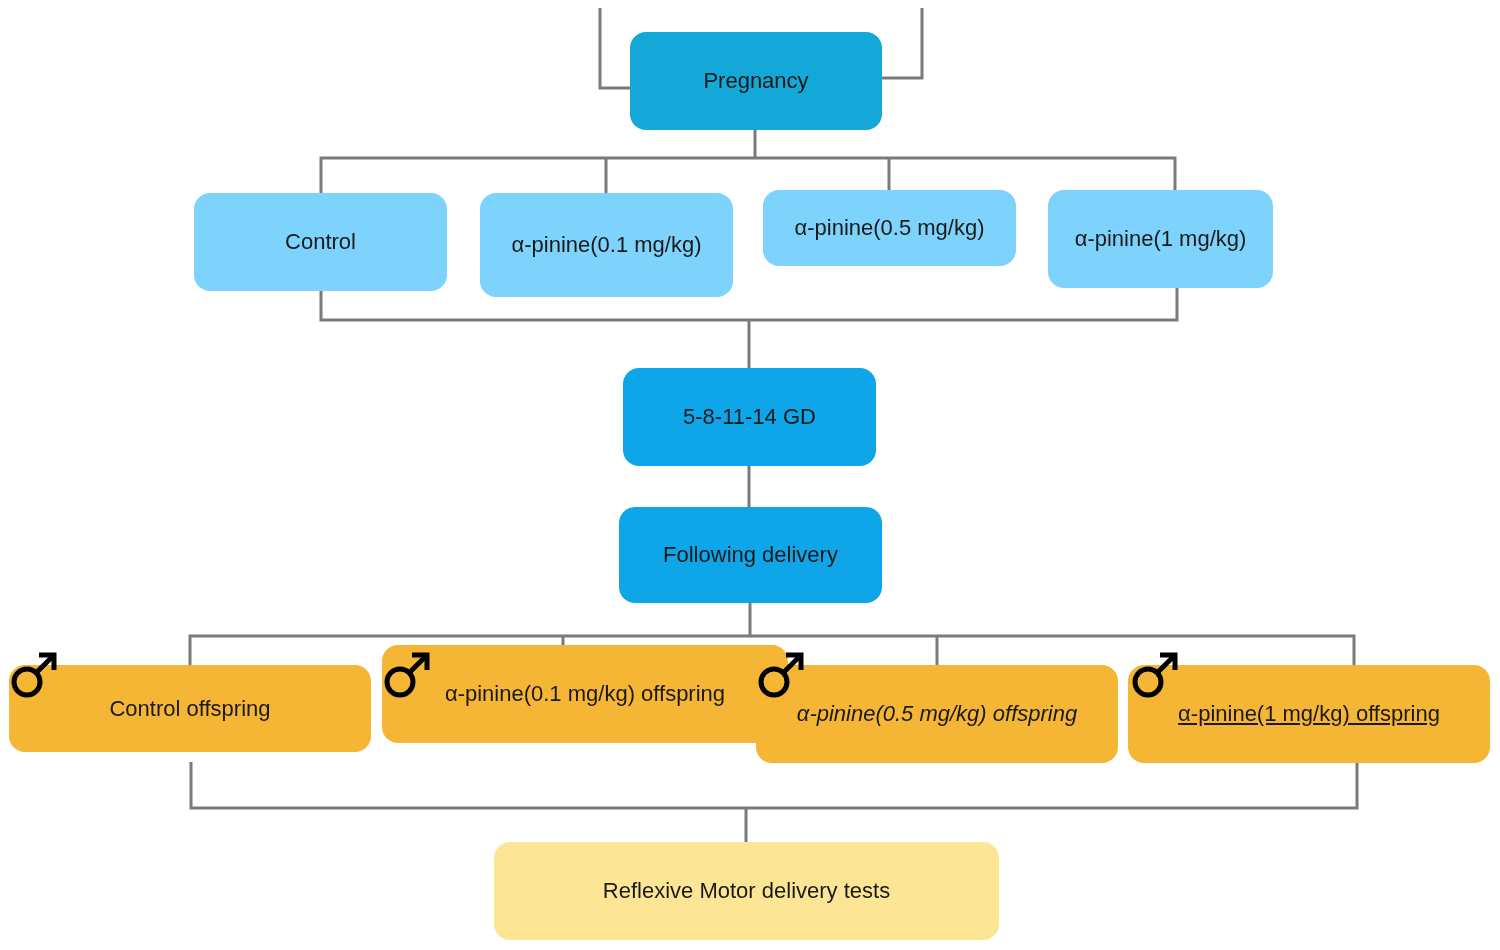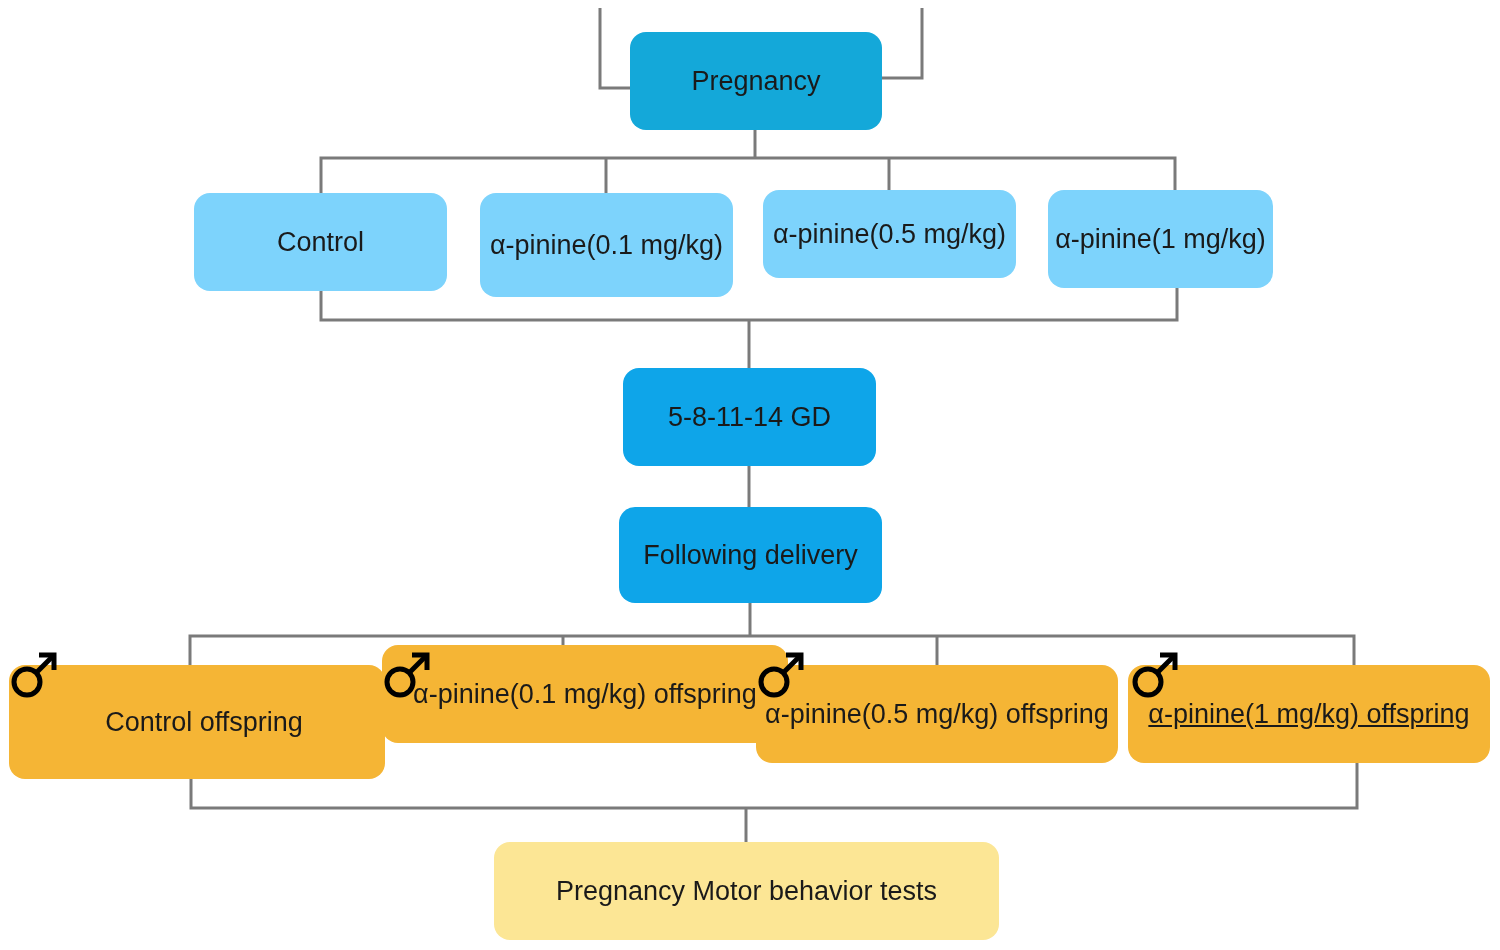--- a/index.html
+++ b/index.html
@@ -1,21 +1,21 @@
 <!DOCTYPE html>
 <html><head>
 <meta charset="utf-8">
 <style>
   html, body { margin: 0; padding: 0; background: #ffffff; }
   body { width: 1500px; height: 950px; position: relative; overflow: hidden;
          font-family: "Liberation Sans", "DejaVu Sans", sans-serif; }
   #lines { position: absolute; left: 0; top: 0; width: 1500px; height: 950px; }
   #lines line, #lines polyline { stroke: #7a7a7a; stroke-width: 3; fill: none; }
   .node { position: absolute; border-radius: 16px; display: flex; align-items: center;
-          justify-content: center; color: #1a1a1a; font-size: 27px; text-align: center; }
+          justify-content: center; color: #1a1a1a; font-size: 22px; text-align: center; }
   .node span { display: block; }
   .blue { background: #14a8d9; }
   .green { background: #7dd3fc; }
   .red { background: #0ea5e9; }
   .orange { background: #f5b535; }
   .yellow { background: #fce695; }
   .male { position: absolute; width: 50px; height: 50px; }
   .male svg { width: 100%; height: 100%; }
 </style>
 </head>
@@ -47,42 +47,42 @@
 <div class="node blue" style="left:630px; top:32px; width:252px; height:98px;">
   <span>Pregnancy</span>
 </div>
 
 <div class="node green" style="left:194px; top:193px; width:253px; height:98px;">
   <span>Control</span>
 </div>
 <div class="node green" style="left:480px; top:193px; width:253px; height:104px;">
   <span>α-pinine(0.1 mg/kg)</span>
 </div>
-<div class="node green" style="left:763px; top:190px; width:253px; height:88px;">
+<div class="node green" style="left:763px; top:190px; width:253px; height:76px;">
   <span>α-pinine(0.5 mg/kg)</span>
 </div>
 <div class="node green" style="left:1048px; top:190px; width:225px; height:98px;">
   <span>α-pinine(1 mg/kg)</span>
 </div>
 
 <div class="node red" style="left:623px; top:368px; width:253px; height:98px;">
   <span>5-8-11-14 GD</span>
 </div>
 
 <div class="node red" style="left:619px; top:507px; width:263px; height:96px;">
   <span>Following delivery</span>
 </div>
 
-<div class="node orange" style="left:9px; top:665px; width:362px; height:114px;padding-left:14px;">
+<div class="node orange" style="left:9px; top:665px; width:362px; height:87px;">
   <span>Control offspring</span>
 </div>
 <div class="node orange" style="left:382px; top:645px; width:406px; height:98px;">
   <span>α-pinine(0.1 mg/kg) offspring</span>
 </div>
-<div class="node orange" style="left:756px; top:665px; width:362px; height:98px;">
+<div class="node orange" style="left:756px; top:665px; width:362px; height:98px;font-style:italic;">
   <span>α-pinine(0.5 mg/kg) offspring</span>
 </div>
 <div class="node orange" style="left:1128px; top:665px; width:362px; height:98px;text-decoration:underline;">
   <span>α-pinine(1 mg/kg) offspring</span>
 </div>
 
 <div class="male" style="left:9px; top:650px;">
   <svg viewBox="0 0 50 50">
       <circle cx="18" cy="32" r="13" stroke="#000" stroke-width="5" fill="none"></circle>
       <line x1="27" y1="23" x2="45" y2="5" stroke="#000" stroke-width="5"></line>
@@ -105,14 +105,14 @@
 </div>
 <div class="male" style="left:1130px; top:650px;">
   <svg viewBox="0 0 50 50">
       <circle cx="18" cy="32" r="13" stroke="#000" stroke-width="5" fill="none"></circle>
       <line x1="27" y1="23" x2="45" y2="5" stroke="#000" stroke-width="5"></line>
       <polyline points="30,5 45,5 45,20" stroke="#000" stroke-width="5" fill="none"></polyline>
     </svg>
 </div>
 
 <div class="node yellow" style="left:494px; top:842px; width:505px; height:98px;">
-  <span>Pregnancy Motor behavior tests</span>
+  <span>Reflexive Motor delivery tests</span>
 </div>
 
 </body></html>

